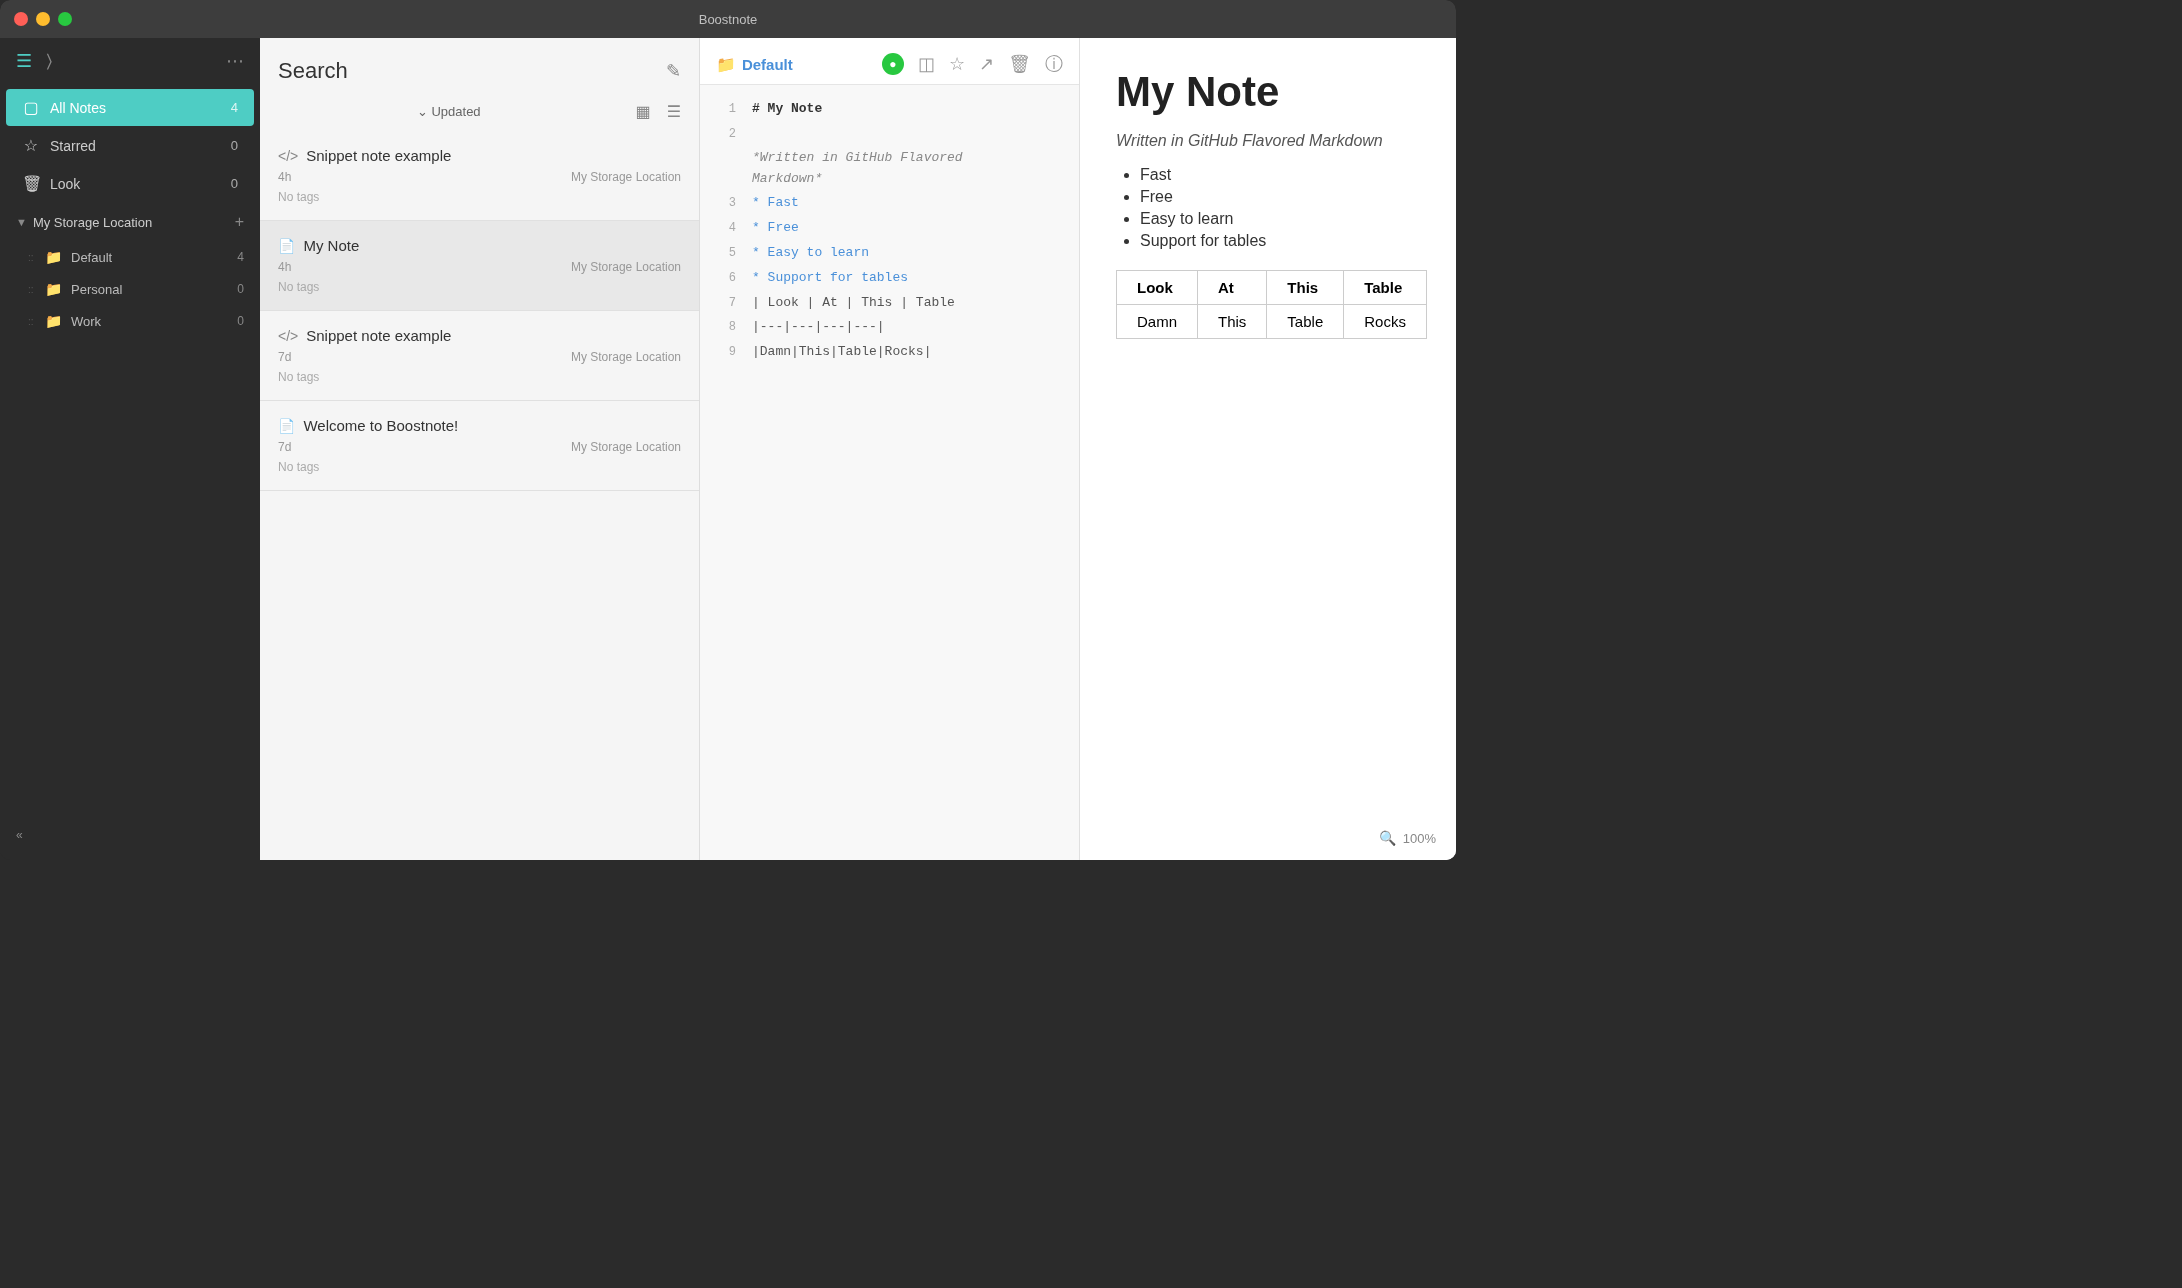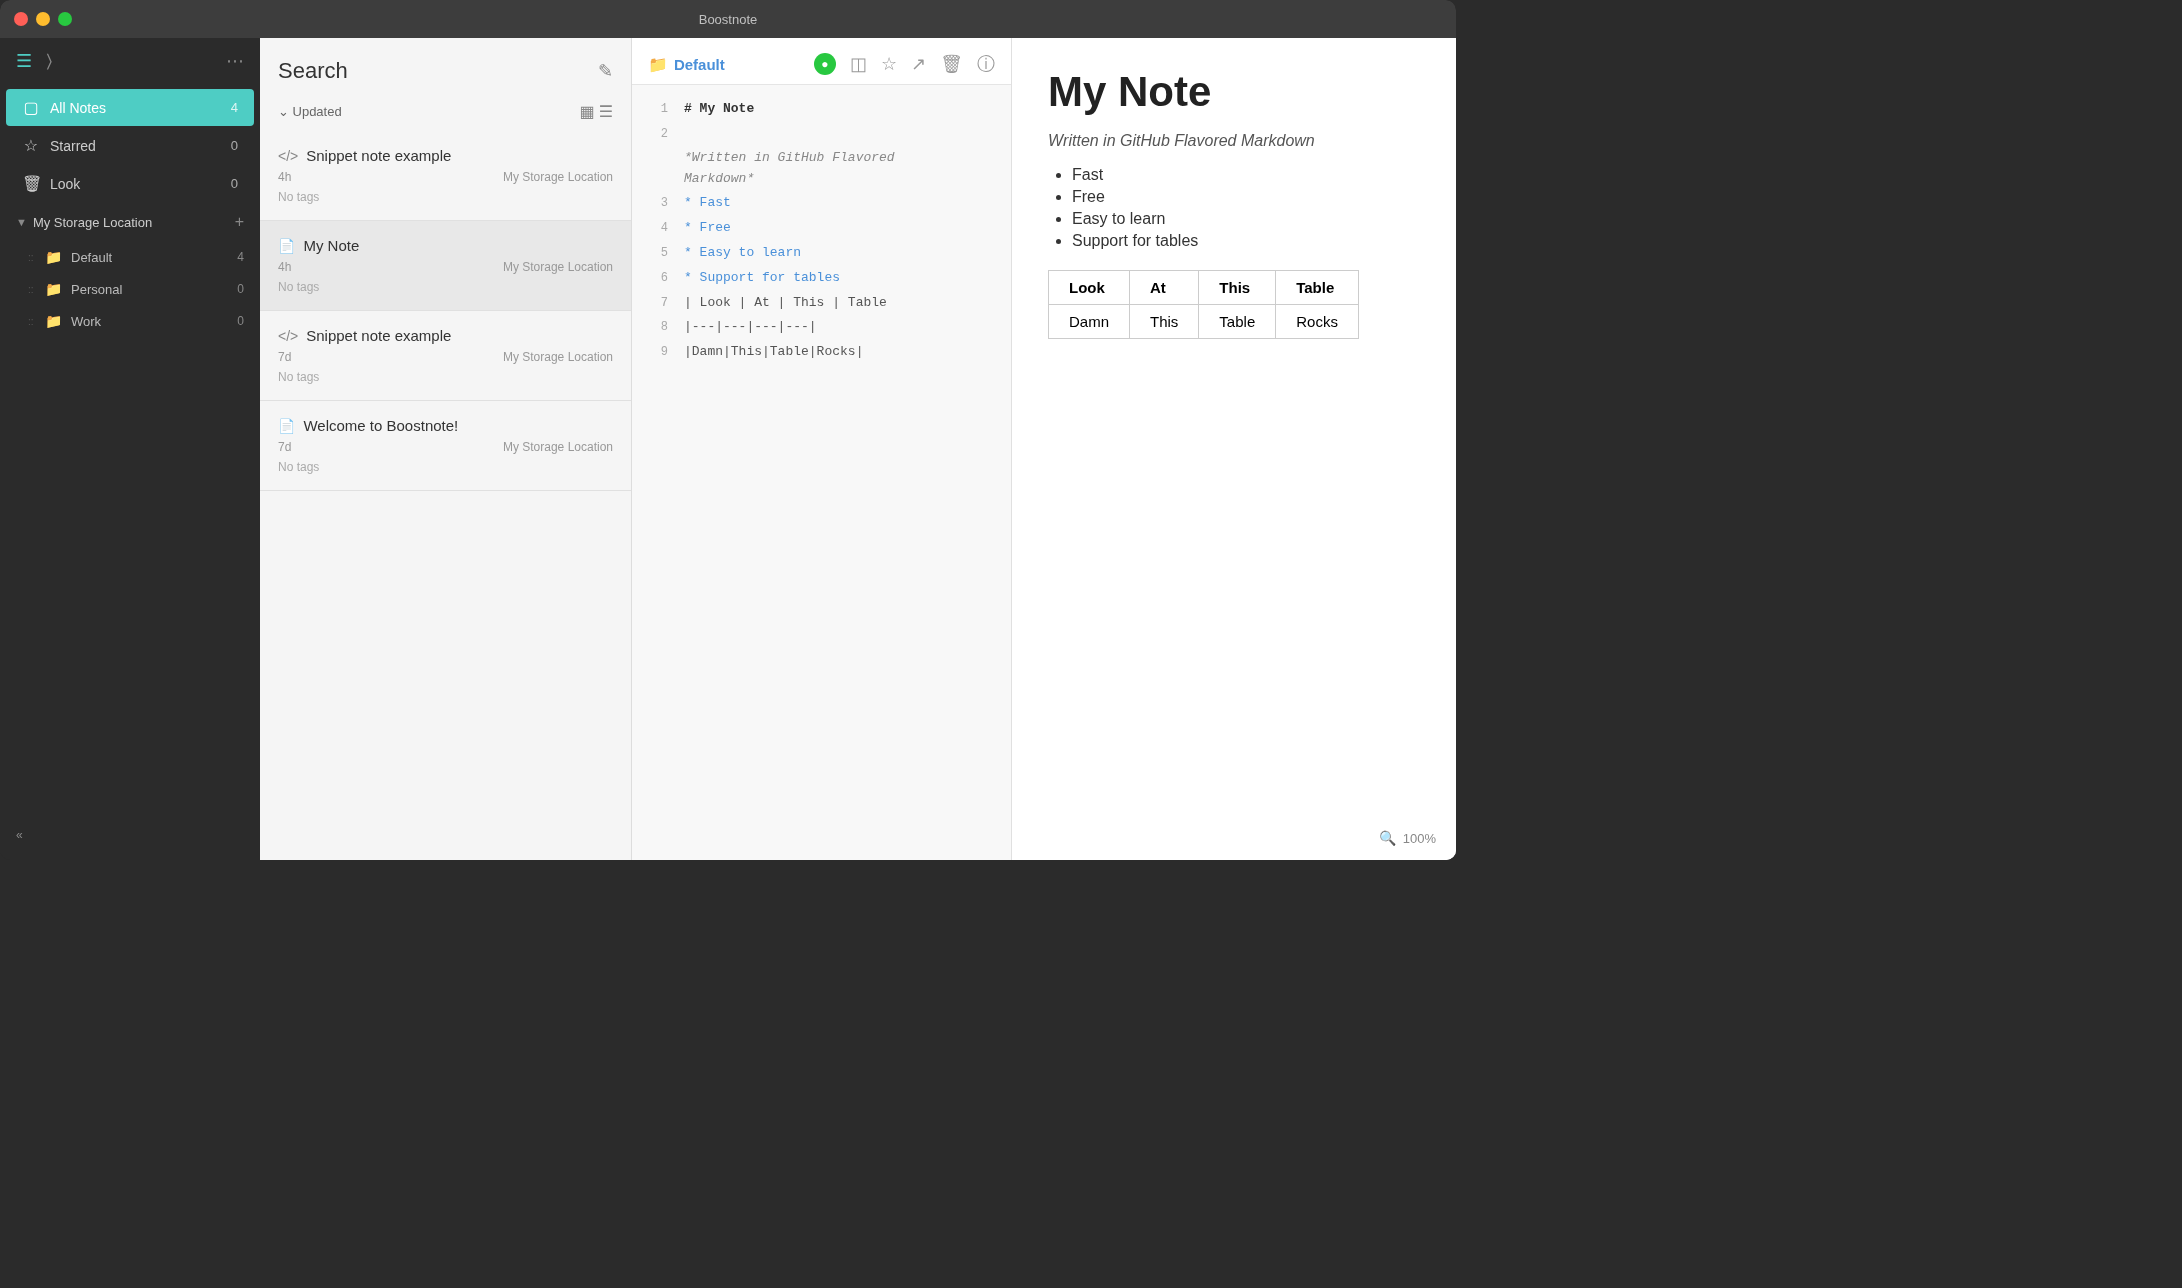--- a/index.html
+++ b/index.html
@@ -145,21 +145,21 @@
     .sidebar-bottom {
       padding: 8px 16px;
       color: #888;
       font-size: 12px;
       cursor: pointer;
       text-align: left;
     }
 
     
     .note-list {
-      width: 372px;
+      width: 440px;
       background: #f5f5f5;
       display: flex;
       flex-direction: column;
       flex-shrink: 0;
       border-right: 1px solid #ddd;
     }
     .note-list-header {
       padding: 20px 18px 12px;
       display: flex;
       align-items: center;
@@ -173,23 +173,24 @@
     }
     .edit-icon {
       color: #888;
       font-size: 18px;
       cursor: pointer;
     }
     .sort-bar {
       display: flex;
       align-items: center;
       padding: 6px 18px 10px;
-      gap: 4px;
+      gap: 16px;
       font-size: 13px;
       color: #666;
+      text-align: center;
     }
     .sort-label { flex: 1; cursor: pointer; }
     .sort-icon { color: #888; cursor: pointer; font-size: 16px; }
 
     .note-items {
       flex: 1;
       overflow-y: auto;
     }
     .note-item {
       padding: 16px 18px;

